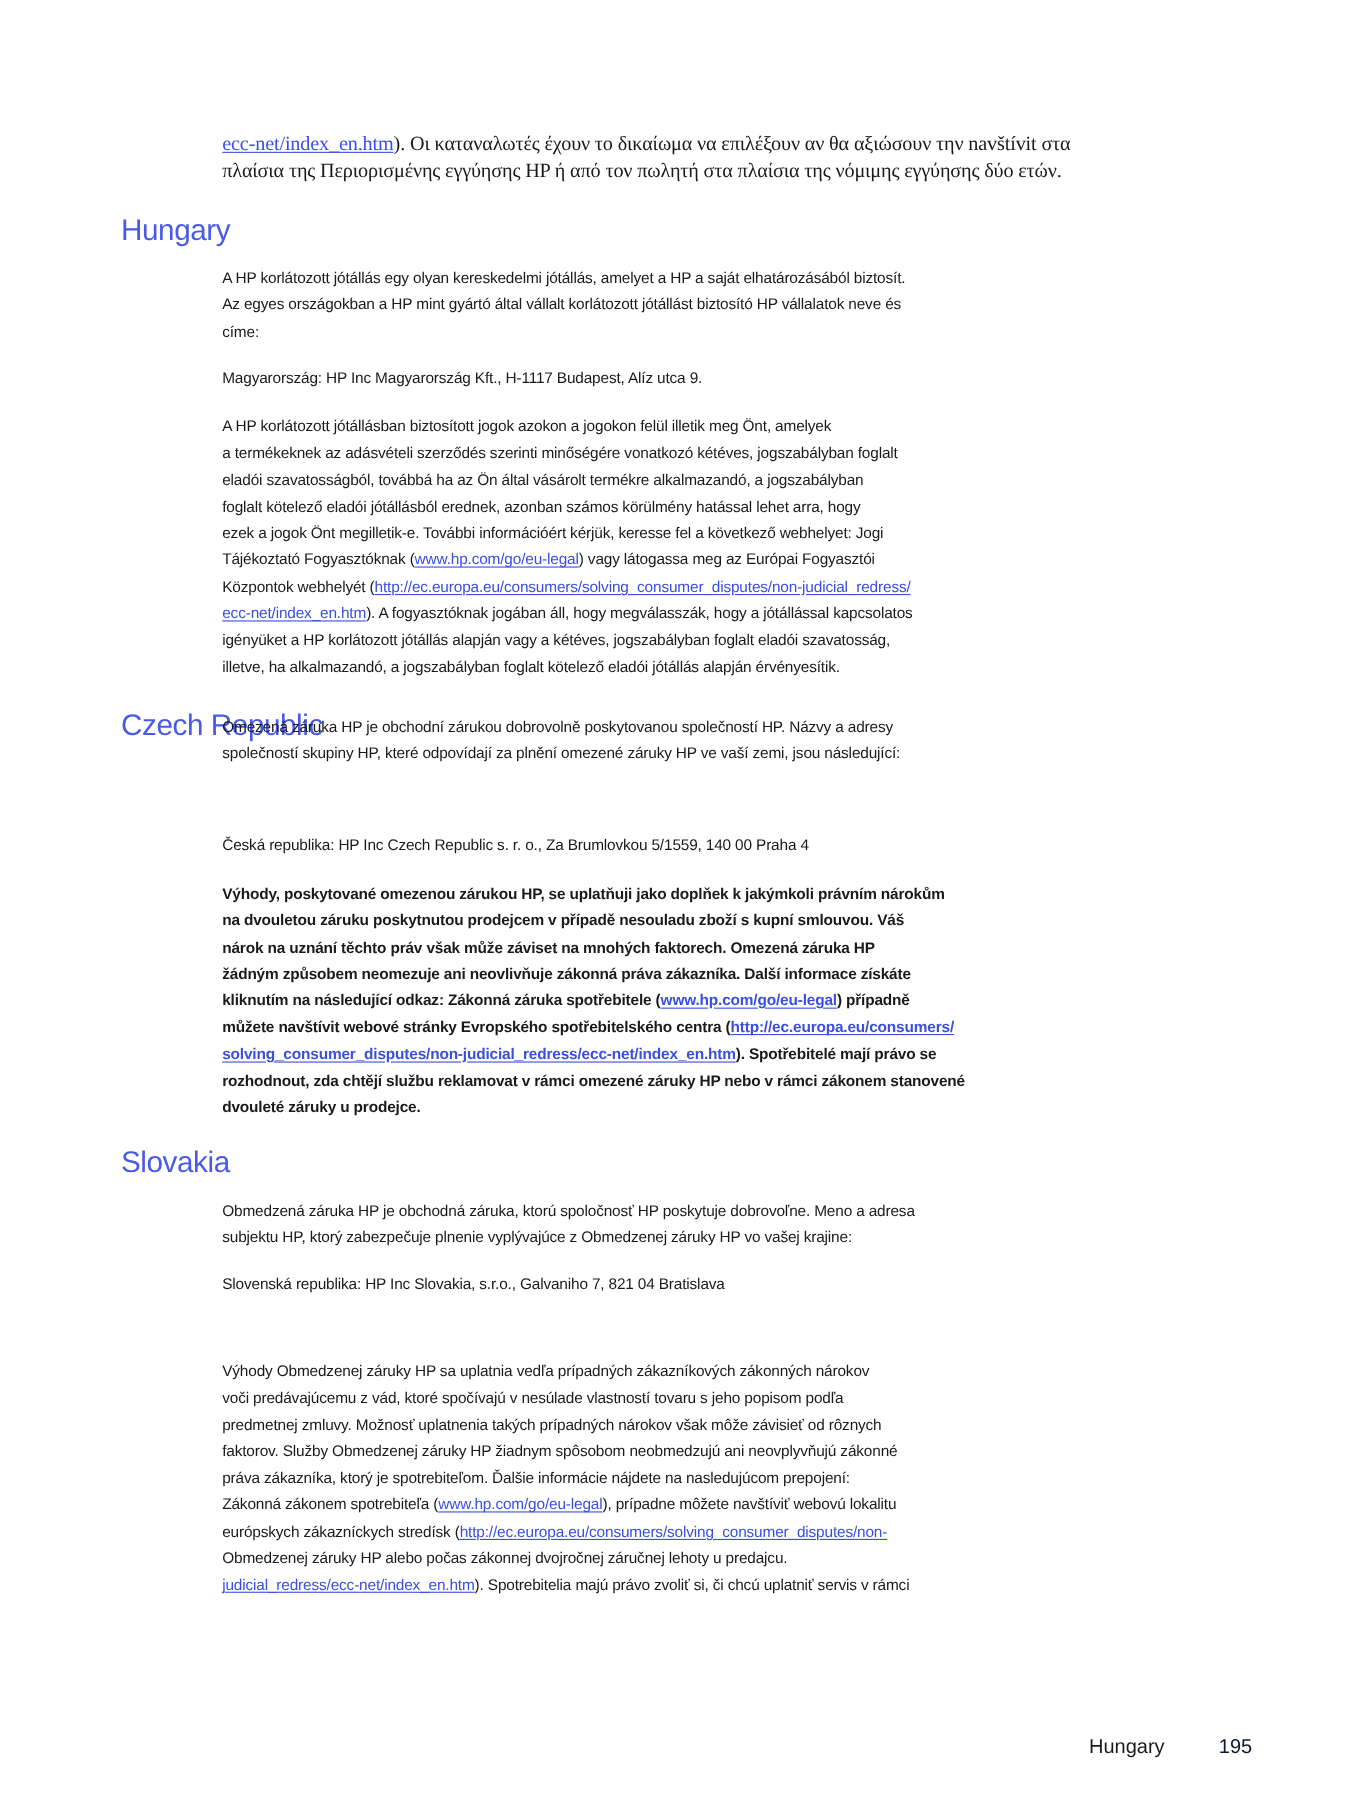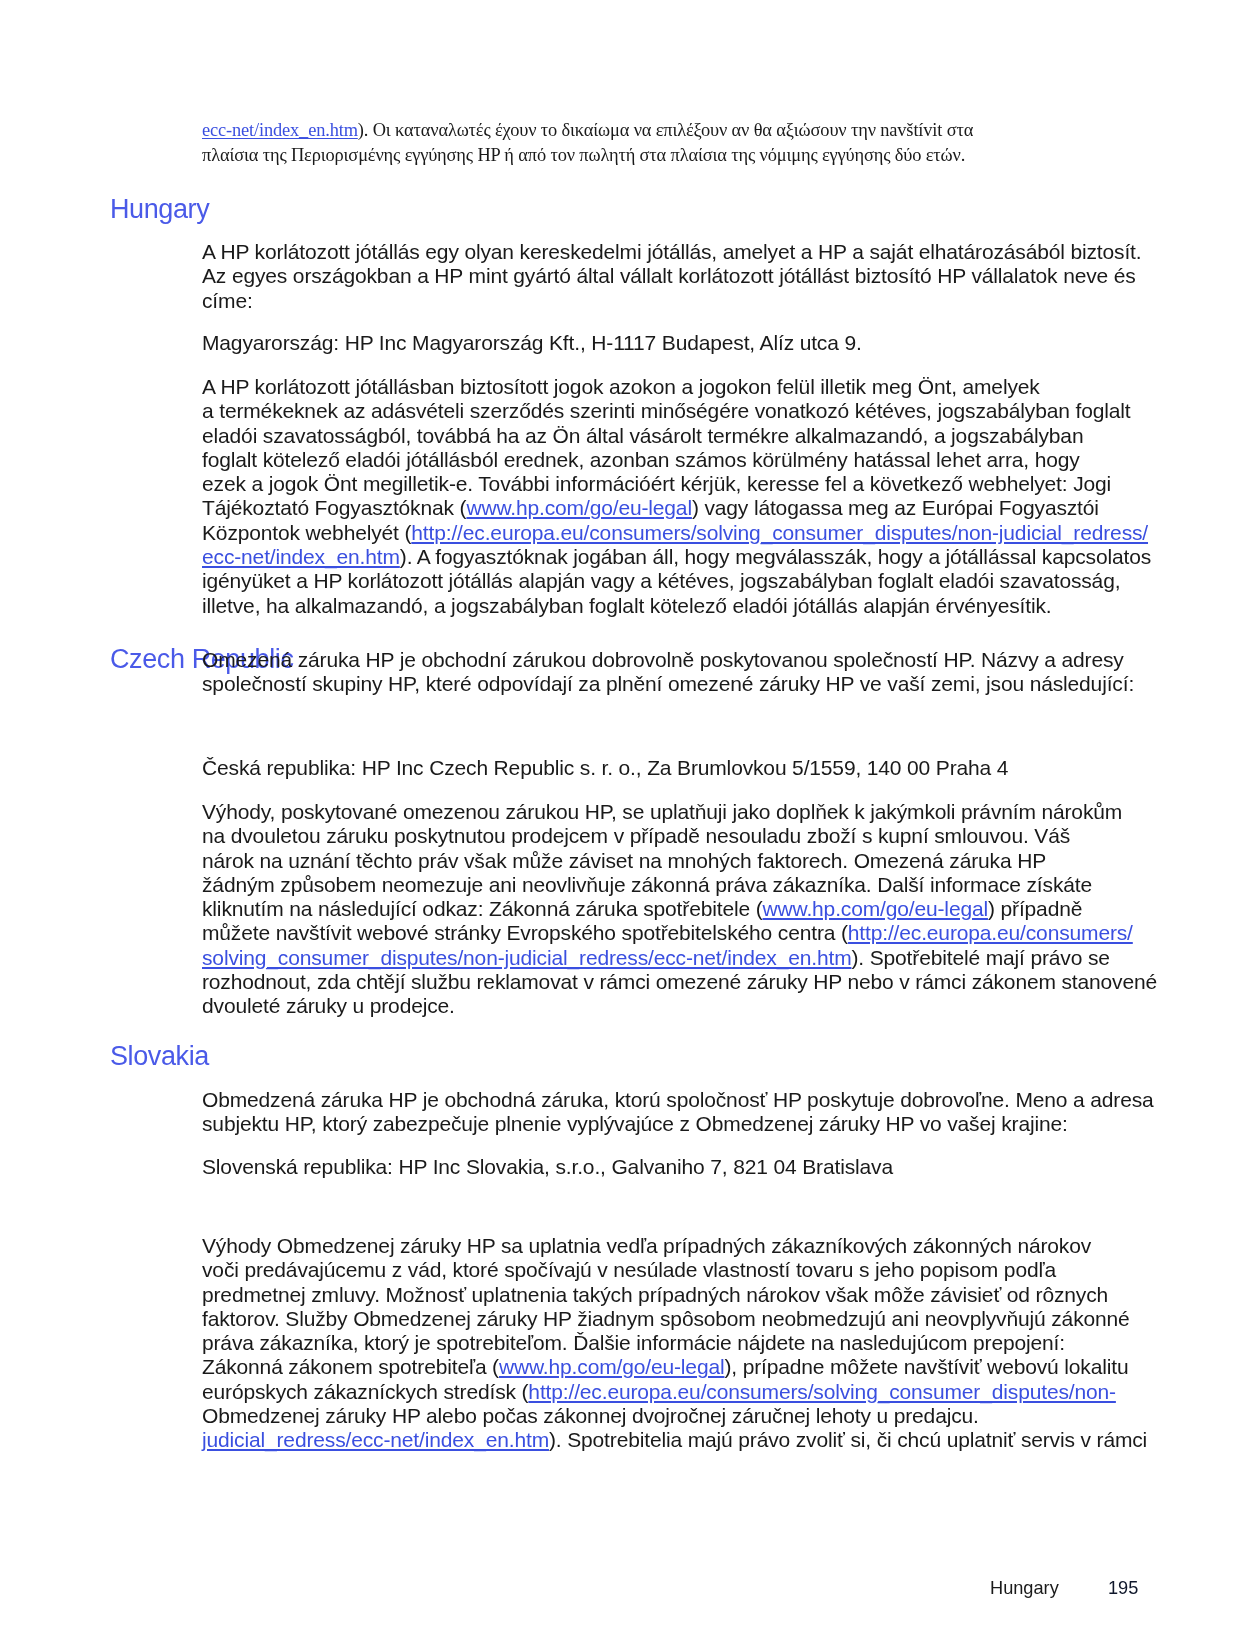--- a/index.html
+++ b/index.html
@@ -20,21 +20,21 @@
       left: 0; top: 0;
       width: 1240px;
       height: 1650px;
     }
     .body-col {
       position: absolute;
       left: 202px;
       width: 920px;
     }
     .para {
-      font-size: 21px;
+      font-size: 14px;
       line-height: 24.3px;
       margin: 0;
       letter-spacing: -0.15px;
       white-space: nowrap;
     }
     .para .line { display: block; }
     .greek {
       font-family: "Liberation Serif", "DejaVu Serif", serif;
       font-size: 18.4px;
       line-height: 25px;
@@ -122,21 +122,21 @@
       <span class="line">společností skupiny HP, které odpovídají za plnění omezené záruky HP ve vaší zemi, jsou následující:</span>
     </p>
   </div>
 
   <div class="body-col" style="top:756px;">
     <p class="para">
       <span class="bold">Česká republika</span><span>: HP Inc Czech Republic s. r. o., Za Brumlovkou 5/1559, 140 00 Praha 4</span>
     </p>
   </div>
 
-  <div class="body-col" style="top:800px;">
+  <div class="body-col" style="top:800px;font-weight:bold;">
     <p class="para">
       <span class="line">Výhody, poskytované omezenou zárukou HP, se uplatňuji jako doplňek k jakýmkoli právním nárokům</span>
       <span class="line">na dvouletou záruku poskytnutou prodejcem v případě nesouladu zboží s kupní smlouvou. Váš</span>
       <span class="line">nárok na uznání těchto práv však může záviset na mnohých faktorech. Omezená záruka HP</span>
       <span class="line">žádným způsobem neomezuje ani neovlivňuje zákonná práva zákazníka. Další informace získáte</span>
       <span class="line"><span>kliknutím na následující odkaz: Zákonná záruka spotřebitele (</span><a class="link">www.hp.com/go/eu-legal</a><span>) případně</span></span>
       <span class="line"><span>můžete navštívit webové stránky Evropského spotřebitelského centra (</span><a class="link">http://ec.europa.eu/consumers/</a></span>
       <span class="line"><a class="link">solving_consumer_disputes/non-judicial_redress/ecc-net/index_en.htm</a><span>). Spotřebitelé mají právo se</span></span>
       <span class="line">rozhodnout, zda chtějí službu reklamovat v rámci omezené záruky HP nebo v rámci zákonem stanovené</span>
       <span class="line">dvouleté záruky u prodejce.</span>

